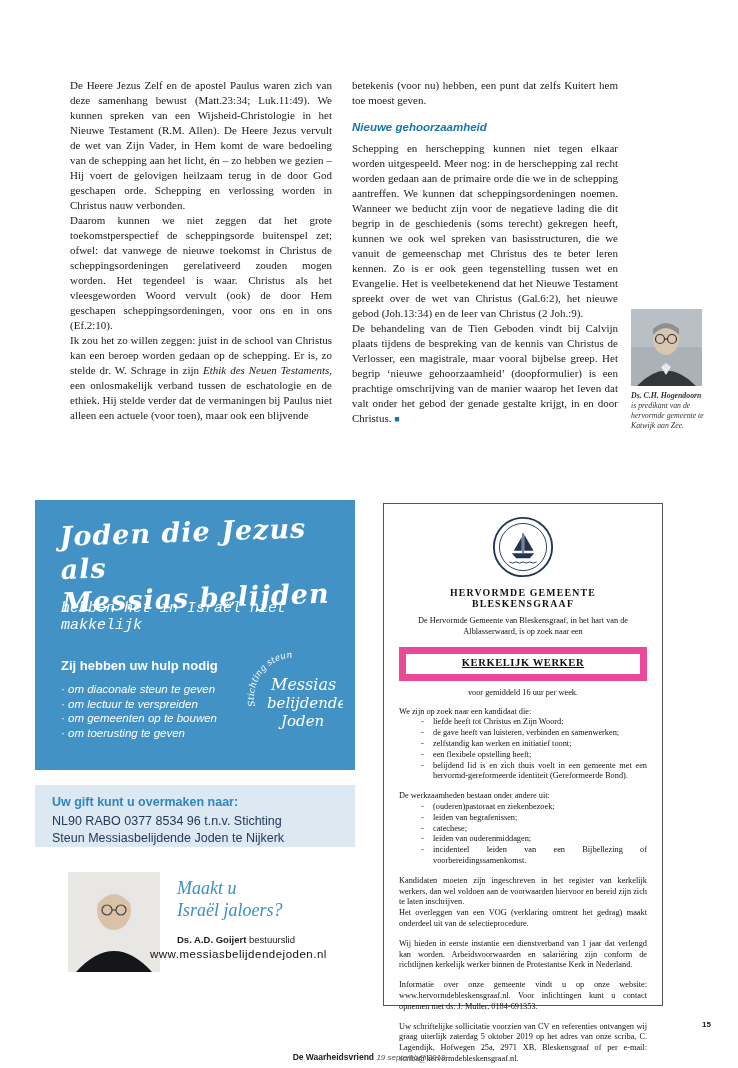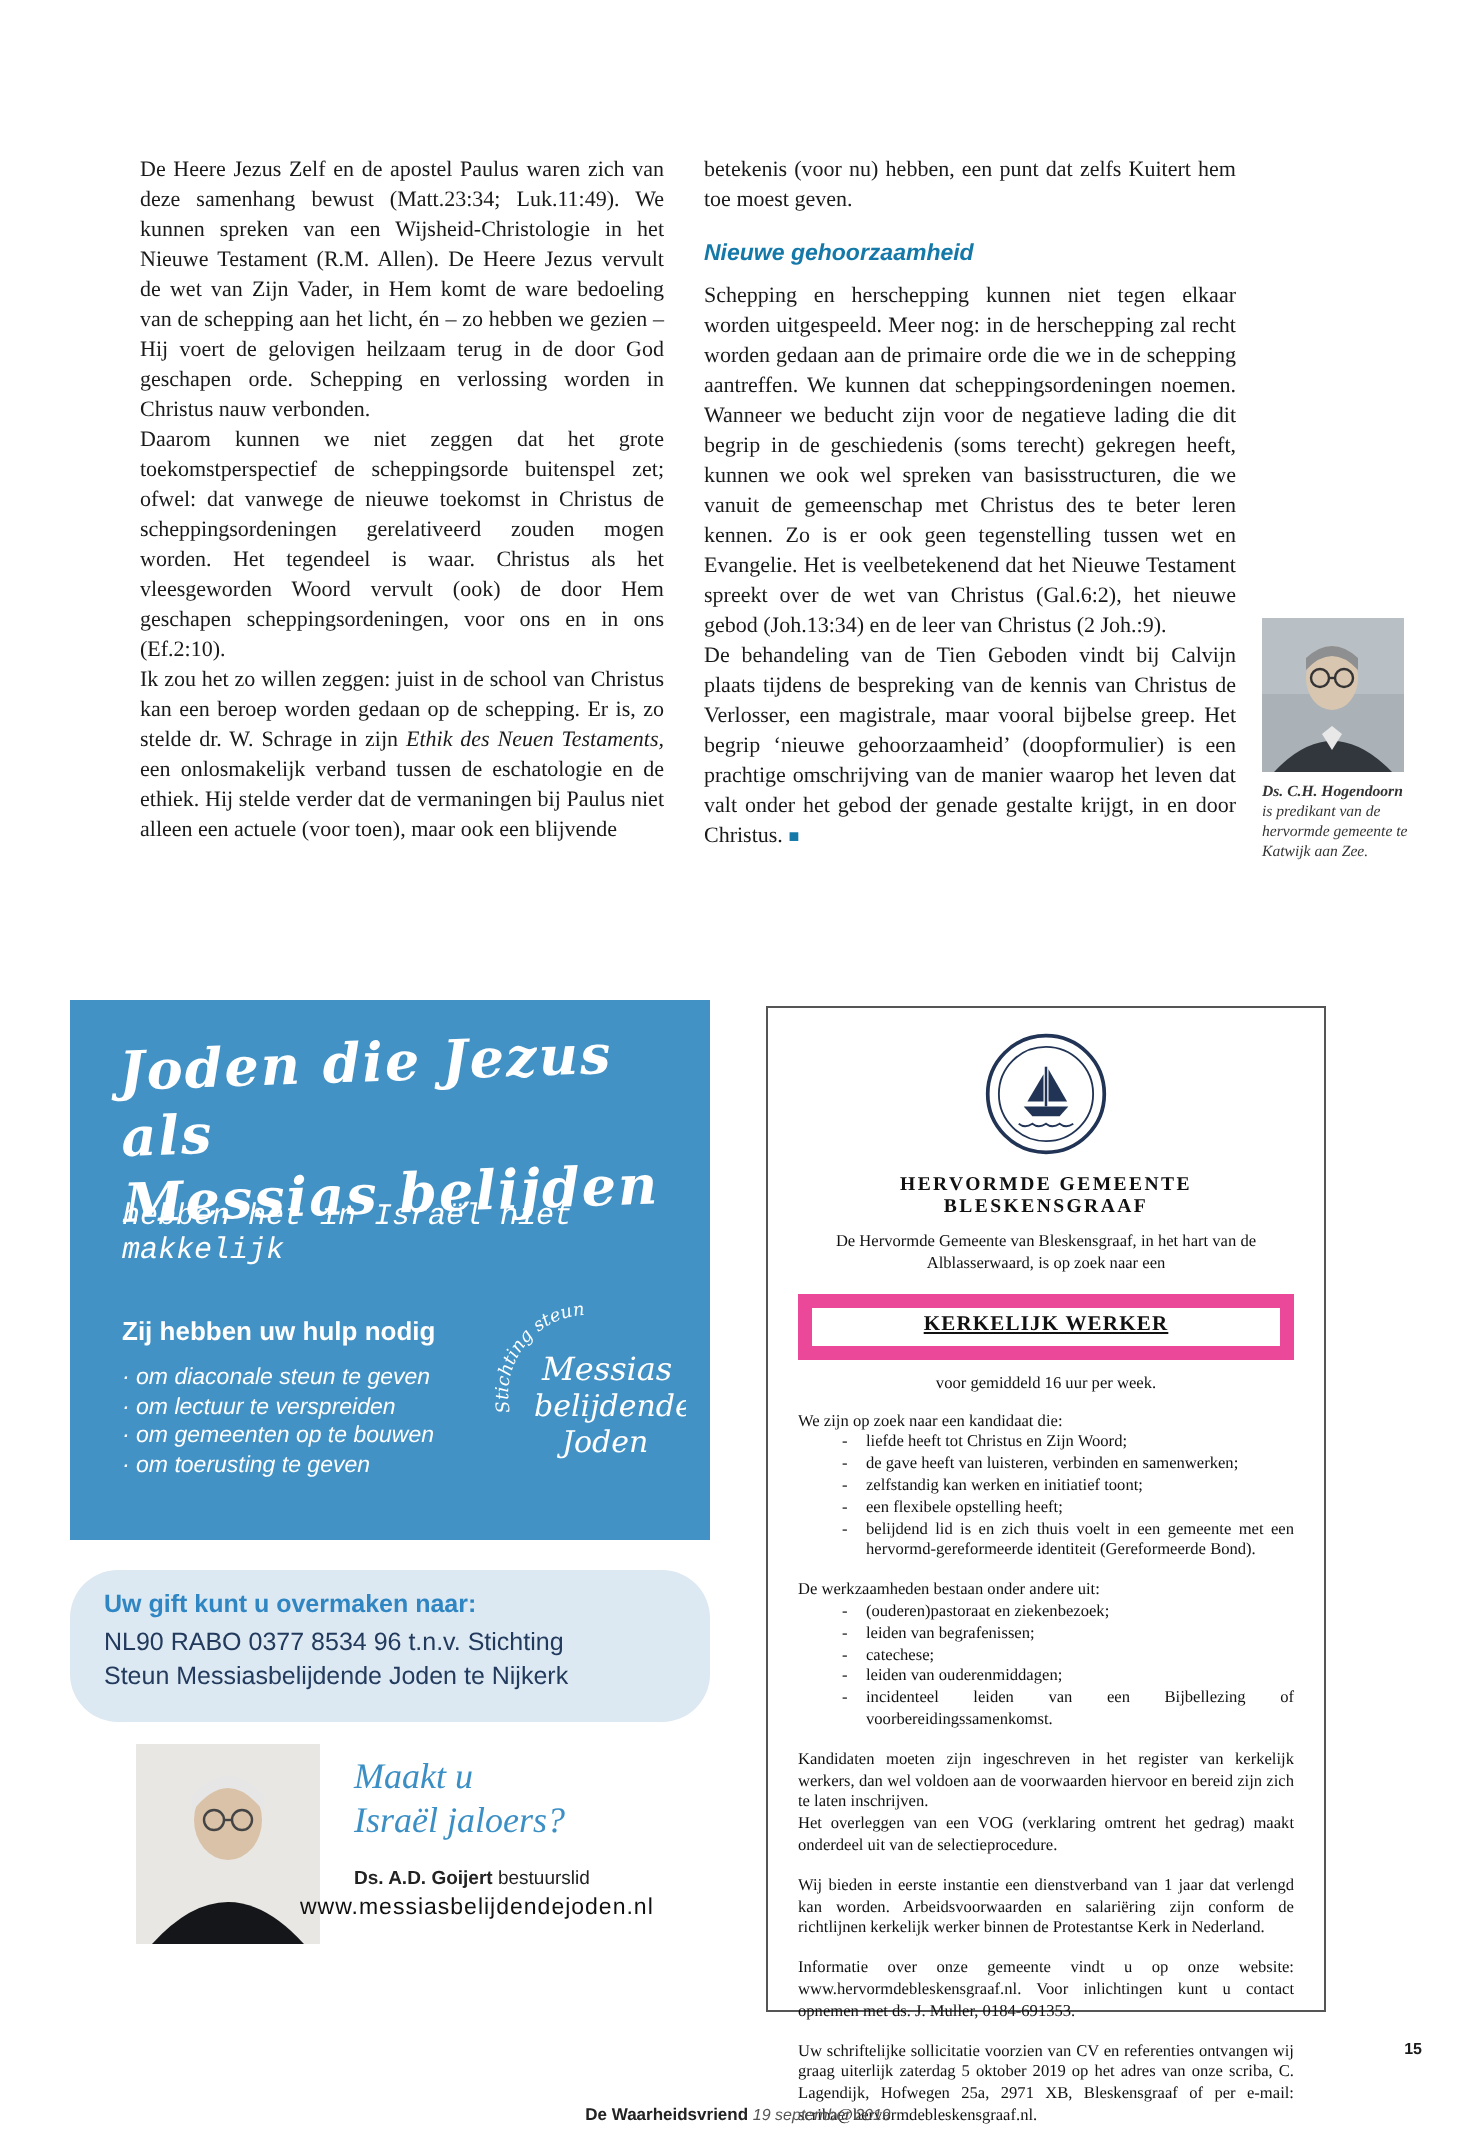--- a/index.html
+++ b/index.html
@@ -32,22 +32,22 @@
                transform-origin:0 0; }
   .script { font-family:"DejaVu Serif", serif; font-style:italic; font-weight:bold;
             font-size:27px; line-height:33px; letter-spacing:1px; }
   .sub { position:absolute; left:26px; top:100px; font-style:italic; font-size:15px;font-family:Liberation Mono, monospace; }
   .helph { position:absolute; left:26px; top:158px; font-weight:bold; font-size:13px; }
   .bullets { position:absolute; left:26px; top:182px; font-style:italic;
              font-size:11.5px; line-height:14.5px; }
   .bullet::before { content:"· "; }
   .logo { position:absolute; top:146px; right:12px; width:100px; height:100px; }
 
-  .gift { position:absolute; top:285px; left:0; width:320px; height:76px;
-          background:#dce8f2; padding:10px 0 0 17px;border-radius:24px; }
+  .gift { position:absolute; top:285px; left:0; width:320px; height:62px;
+          background:#dce8f2; padding:10px 0 0 17px; }
   .gift .lbl { color:#2f86c2; font-weight:bold; font-size:12.5px; margin-bottom:4px; }
   .gift .ln  { color:#223a5c; font-size:12.5px; line-height:17px; }
 
   .photo2 { position:absolute; top:372px; left:33px; width:92px; height:100px; }
   .tag1 { position:absolute; top:378px; left:142px; font-family:"Liberation Serif",serif;
           font-style:italic; color:#3b8fc5; font-size:18px; }
   .tag2 { position:absolute; top:400px; left:142px; font-family:"Liberation Serif",serif;
           font-style:italic; color:#3b8fc5; font-size:18px; }
   .board { position:absolute; top:434px; left:142px; font-size:9.5px; color:#222; }
   .site { position:absolute; top:448px; left:115px; font-size:11.5px;

